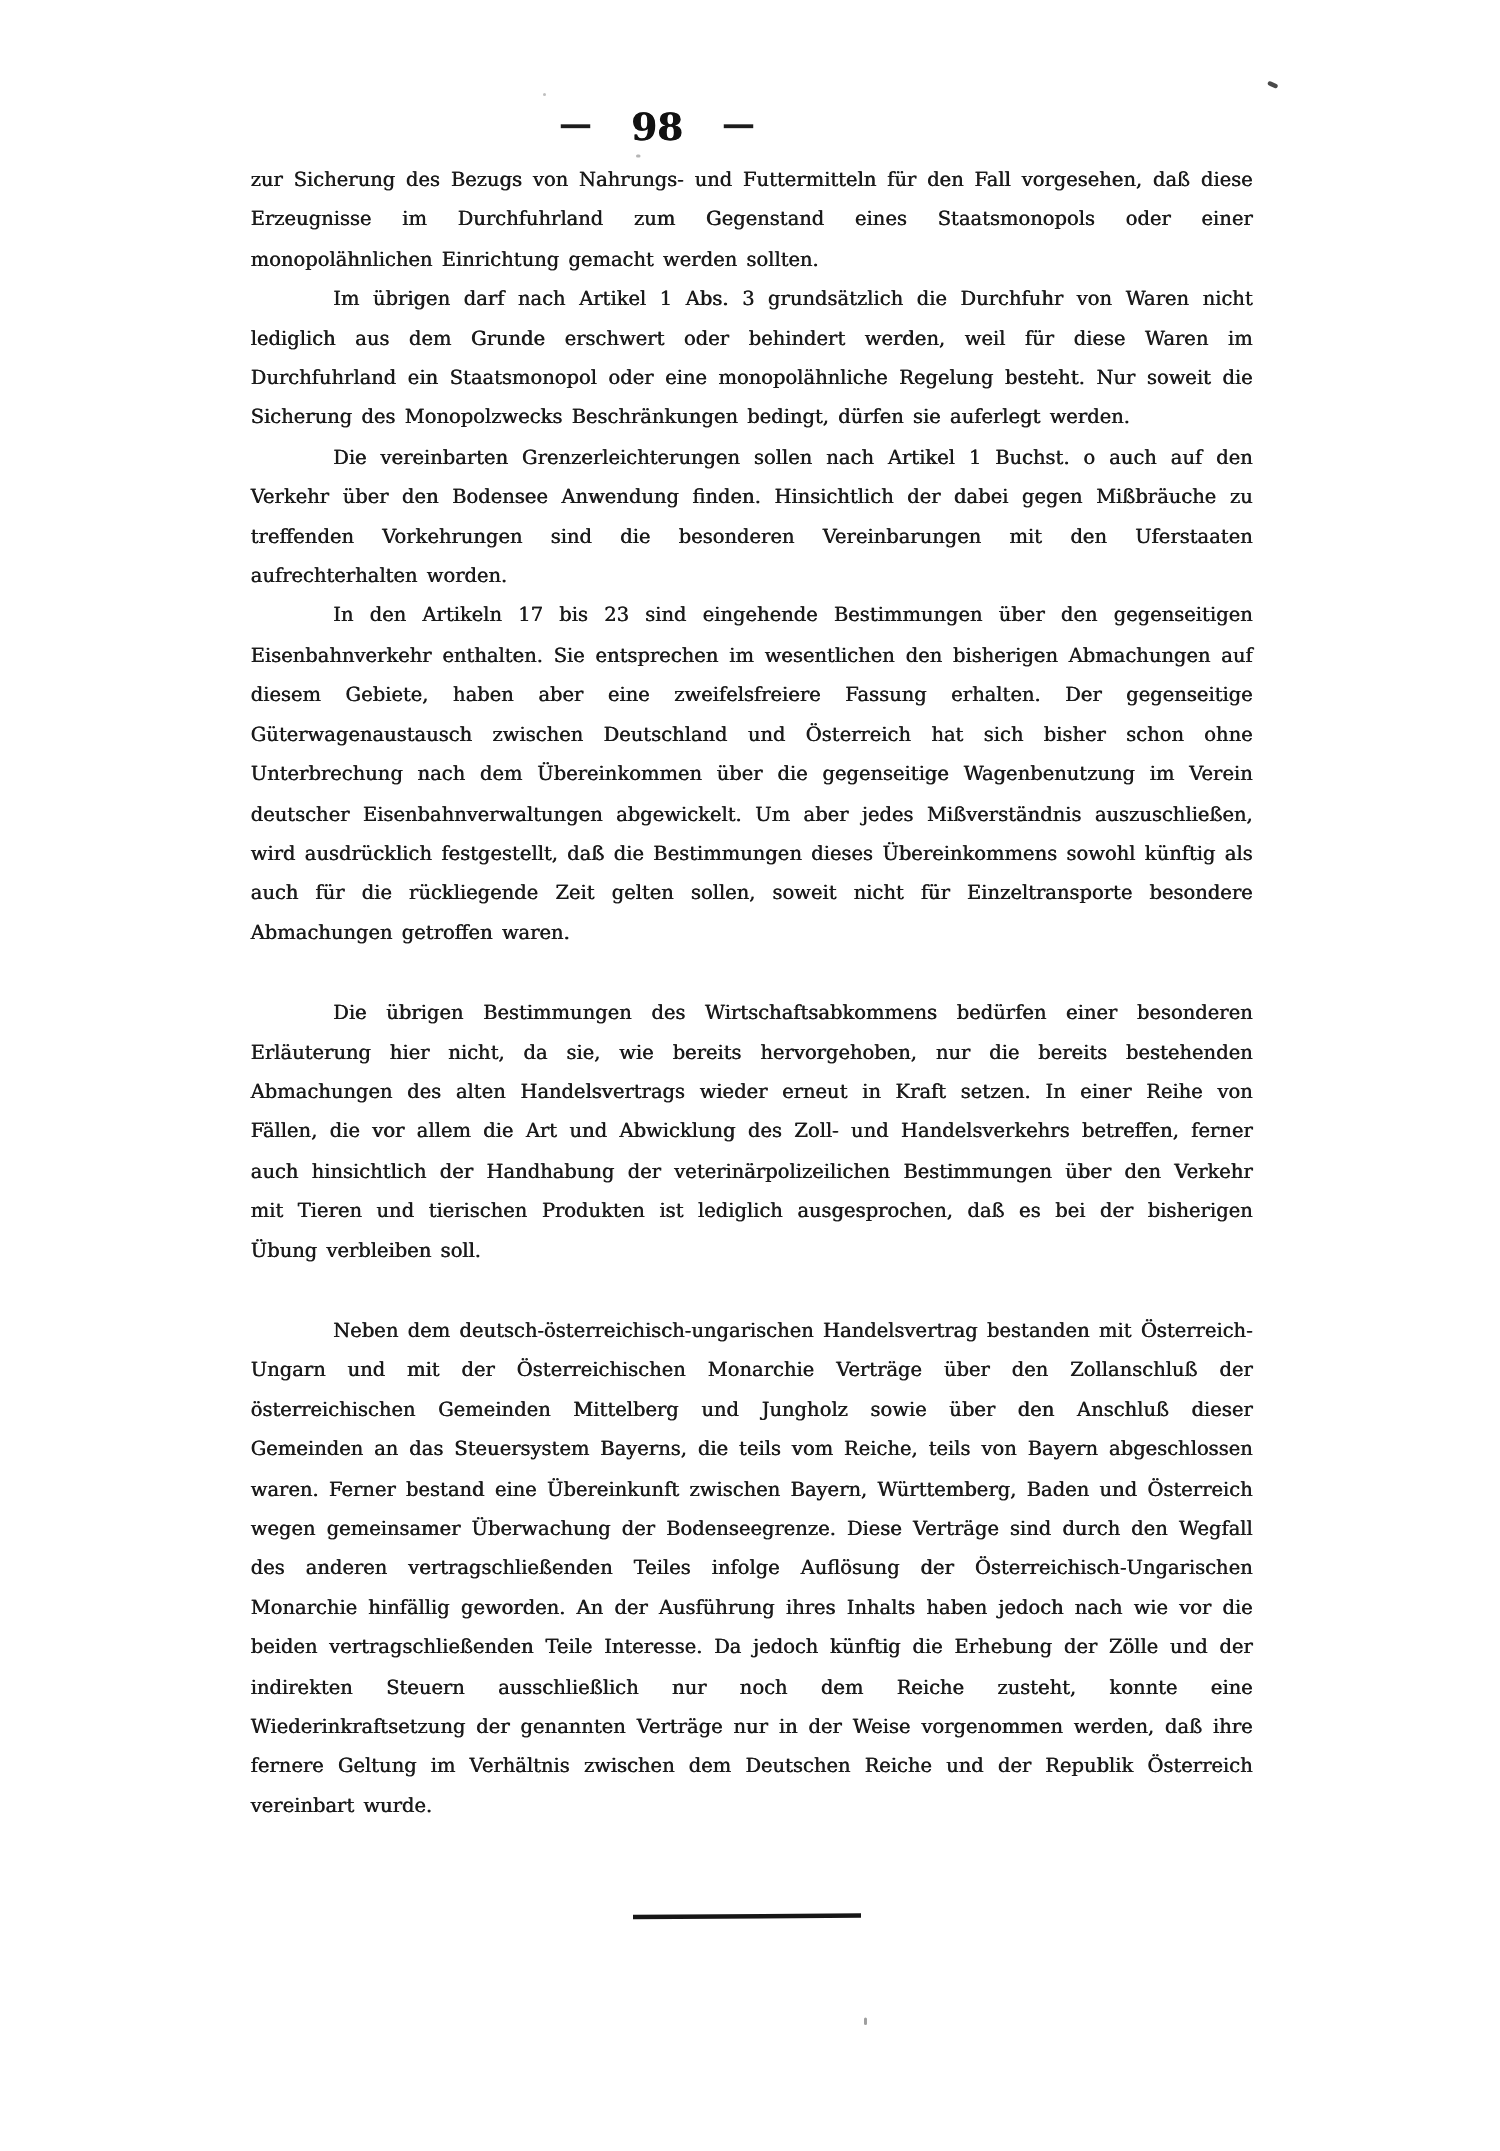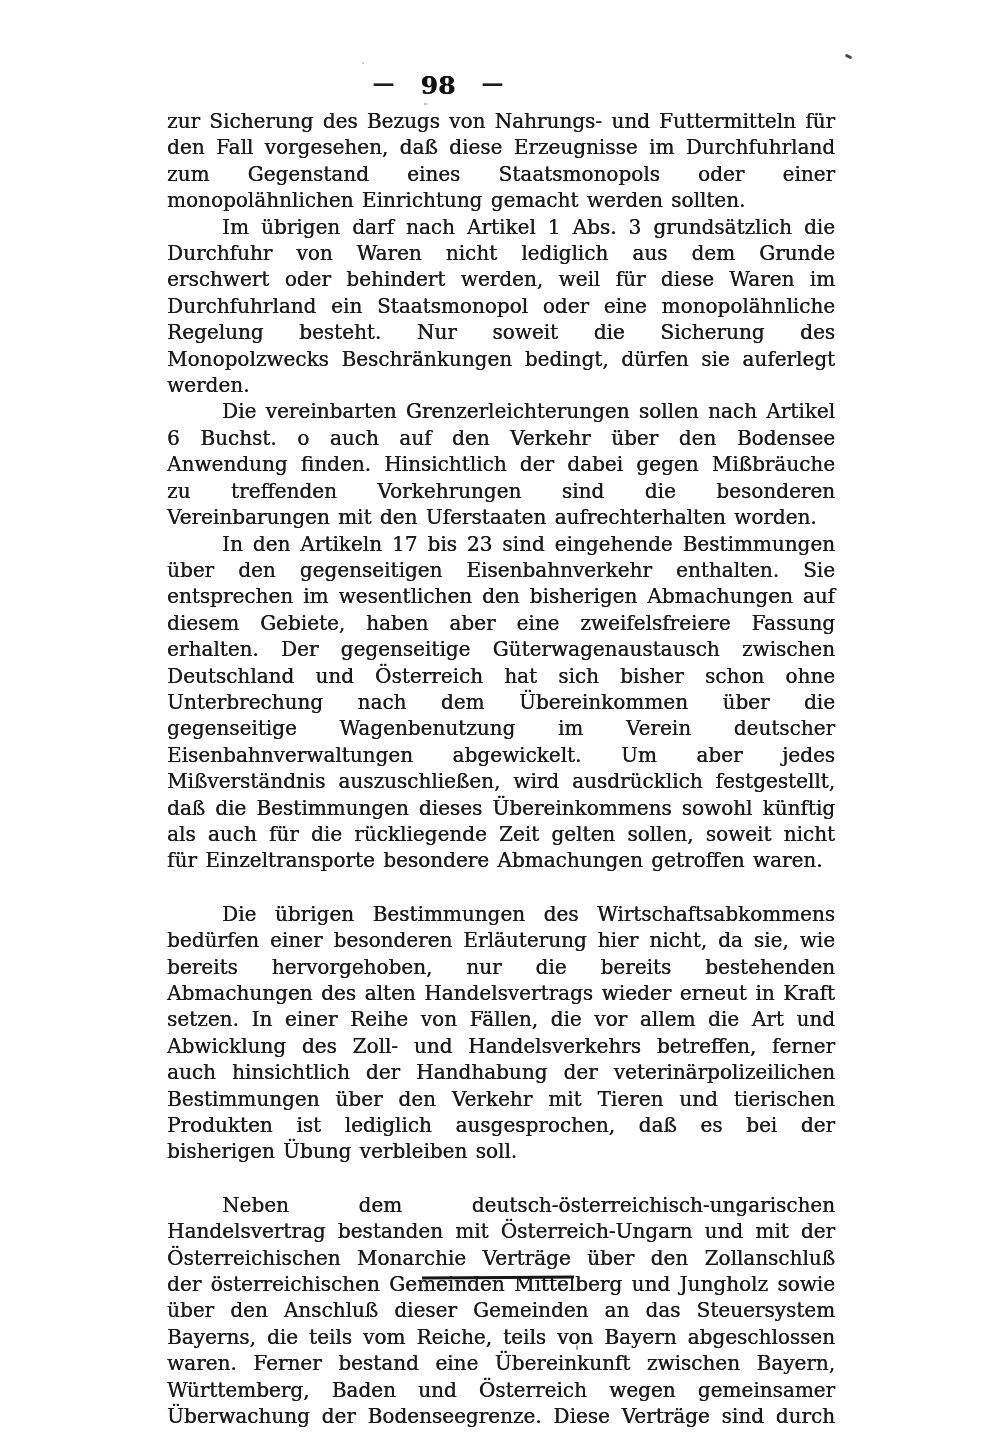--- a/index.html
+++ b/index.html
@@ -45,21 +45,21 @@
 
   
   .body-text {
     position: absolute;
     left: 167px;
     top: 108px;
     width: 668px;
   }
   .para {
     margin: 0;
-    font-size: 20px;
+    font-size: 13px;
     line-height: 26.4px;
     color: #1b1b1b;
     text-align: justify;
     word-spacing: 2px;
     hyphens: auto;
     -webkit-hyphens: auto;
     text-shadow: 0.35px 0 0 #1b1b1b; 
   }
   .para.indent { text-indent: 55px; }
   .para.gap-before { margin-top: 27px; }
@@ -118,21 +118,21 @@
 
 <div class="page">
 
   <div class="pagehead">
     <span class="dash">—</span><span class="num">98</span><span class="dash">—</span>
   </div>
 
   <div class="body-text">
     <p class="para" lang="de">zur Sicherung des Bezugs von Nahrungs- und Futtermitteln für den Fall vorgesehen, daß diese Erzeugnisse im Durchfuhrland zum Gegenstand eines Staatsmonopols oder einer monopolähnlichen Einrichtung gemacht werden sollten.</p>
     <p class="para indent" lang="de">Im übrigen darf nach Artikel 1 Abs. 3 grundsätzlich die Durchfuhr von Waren nicht lediglich aus dem Grunde erschwert oder behindert werden, weil für diese Waren im Durchfuhrland ein Staatsmonopol oder eine monopolähnliche Regelung besteht. Nur soweit die Sicherung des Monopolzwecks Beschränkungen bedingt, dürfen sie auferlegt werden.</p>
-    <p class="para indent" lang="de">Die vereinbarten Grenzerleichterungen sollen nach Artikel 6 Buchst. o auch auf den Verkehr über den Bodensee Anwendung finden. Hinsichtlich der dabei gegen Mißbräuche zu treffenden Vorkehrungen sind die besonderen Vereinbarungen mit den Uferstaaten aufrechterhalten worden.</p>
+    <p class="para indent" lang="de">Die vereinbarten Grenzerleichterungen sollen nach Artikel 1 Buchst. o auch auf den Verkehr über den Bodensee Anwendung finden. Hinsichtlich der dabei gegen Mißbräuche zu treffenden Vorkehrungen sind die besonderen Vereinbarungen mit den Uferstaaten aufrechterhalten worden.</p>
     <p class="para indent" lang="de">In den Artikeln 17 bis 23 sind eingehende Bestimmungen über den gegenseitigen Eisenbahnverkehr enthalten. Sie entsprechen im wesentlichen den bisherigen Abmachungen auf diesem Gebiete, haben aber eine zweifelsfreiere Fassung erhalten. Der gegenseitige Güterwagenaustausch zwischen Deutschland und Österreich hat sich bisher schon ohne Unterbrechung nach dem Übereinkommen über die gegenseitige Wagenbenutzung im Verein deutscher Eisenbahnverwaltungen abgewickelt. Um aber jedes Mißverständnis auszuschließen, wird ausdrücklich festgestellt, daß die Bestimmungen dieses Übereinkommens sowohl künftig als auch für die rückliegende Zeit gelten sollen, soweit nicht für Einzeltransporte besondere Abmachungen getroffen waren.</p>
     <p class="para indent gap-before" lang="de">Die übrigen Bestimmungen des Wirtschaftsabkommens bedürfen einer besonderen Erläuterung hier nicht, da sie, wie bereits hervorgehoben, nur die bereits bestehenden Abmachungen des alten Handelsvertrags wieder erneut in Kraft setzen. In einer Reihe von Fällen, die vor allem die Art und Abwicklung des Zoll- und Handelsverkehrs betreffen, ferner auch hinsichtlich der Handhabung der veterinärpolizeilichen Bestimmungen über den Verkehr mit Tieren und tierischen Produkten ist lediglich ausgesprochen, daß es bei der bisherigen Übung verbleiben soll.</p>
     <p class="para indent gap-before" lang="de">Neben dem deutsch-österreichisch-ungarischen Handelsvertrag bestanden mit Österreich-Ungarn und mit der Österreichischen Monarchie Verträge über den Zollanschluß der österreichischen Gemeinden Mittelberg und Jungholz sowie über den Anschluß dieser Gemeinden an das Steuersystem Bayerns, die teils vom Reiche, teils von Bayern abgeschlossen waren. Ferner bestand eine Übereinkunft zwischen Bayern, Württemberg, Baden und Österreich wegen gemeinsamer Überwachung der Bodenseegrenze. Diese Verträge sind durch den Wegfall des anderen vertragschließenden Teiles infolge Auflösung der Österreichisch-Ungarischen Monarchie hinfällig geworden. An der Ausführung ihres Inhalts haben jedoch nach wie vor die beiden vertragschließenden Teile Interesse. Da jedoch künftig die Erhebung der Zölle und der indirekten Steuern ausschließlich nur noch dem Reiche zusteht, konnte eine Wiederinkraftsetzung der genannten Verträge nur in der Weise vorgenommen werden, daß ihre fernere Geltung im Verhältnis zwischen dem Deutschen Reiche und der Republik Österreich vereinbart wurde.</p>
   </div>
 
   <hr class="divider">
 
   <div class="footer">
     <span class="credit">Digitalisierung gefördert durch die Deutsche Forschungsgemeinschaft ·</span>
     <span class="dfg-logo">DFG</span>

